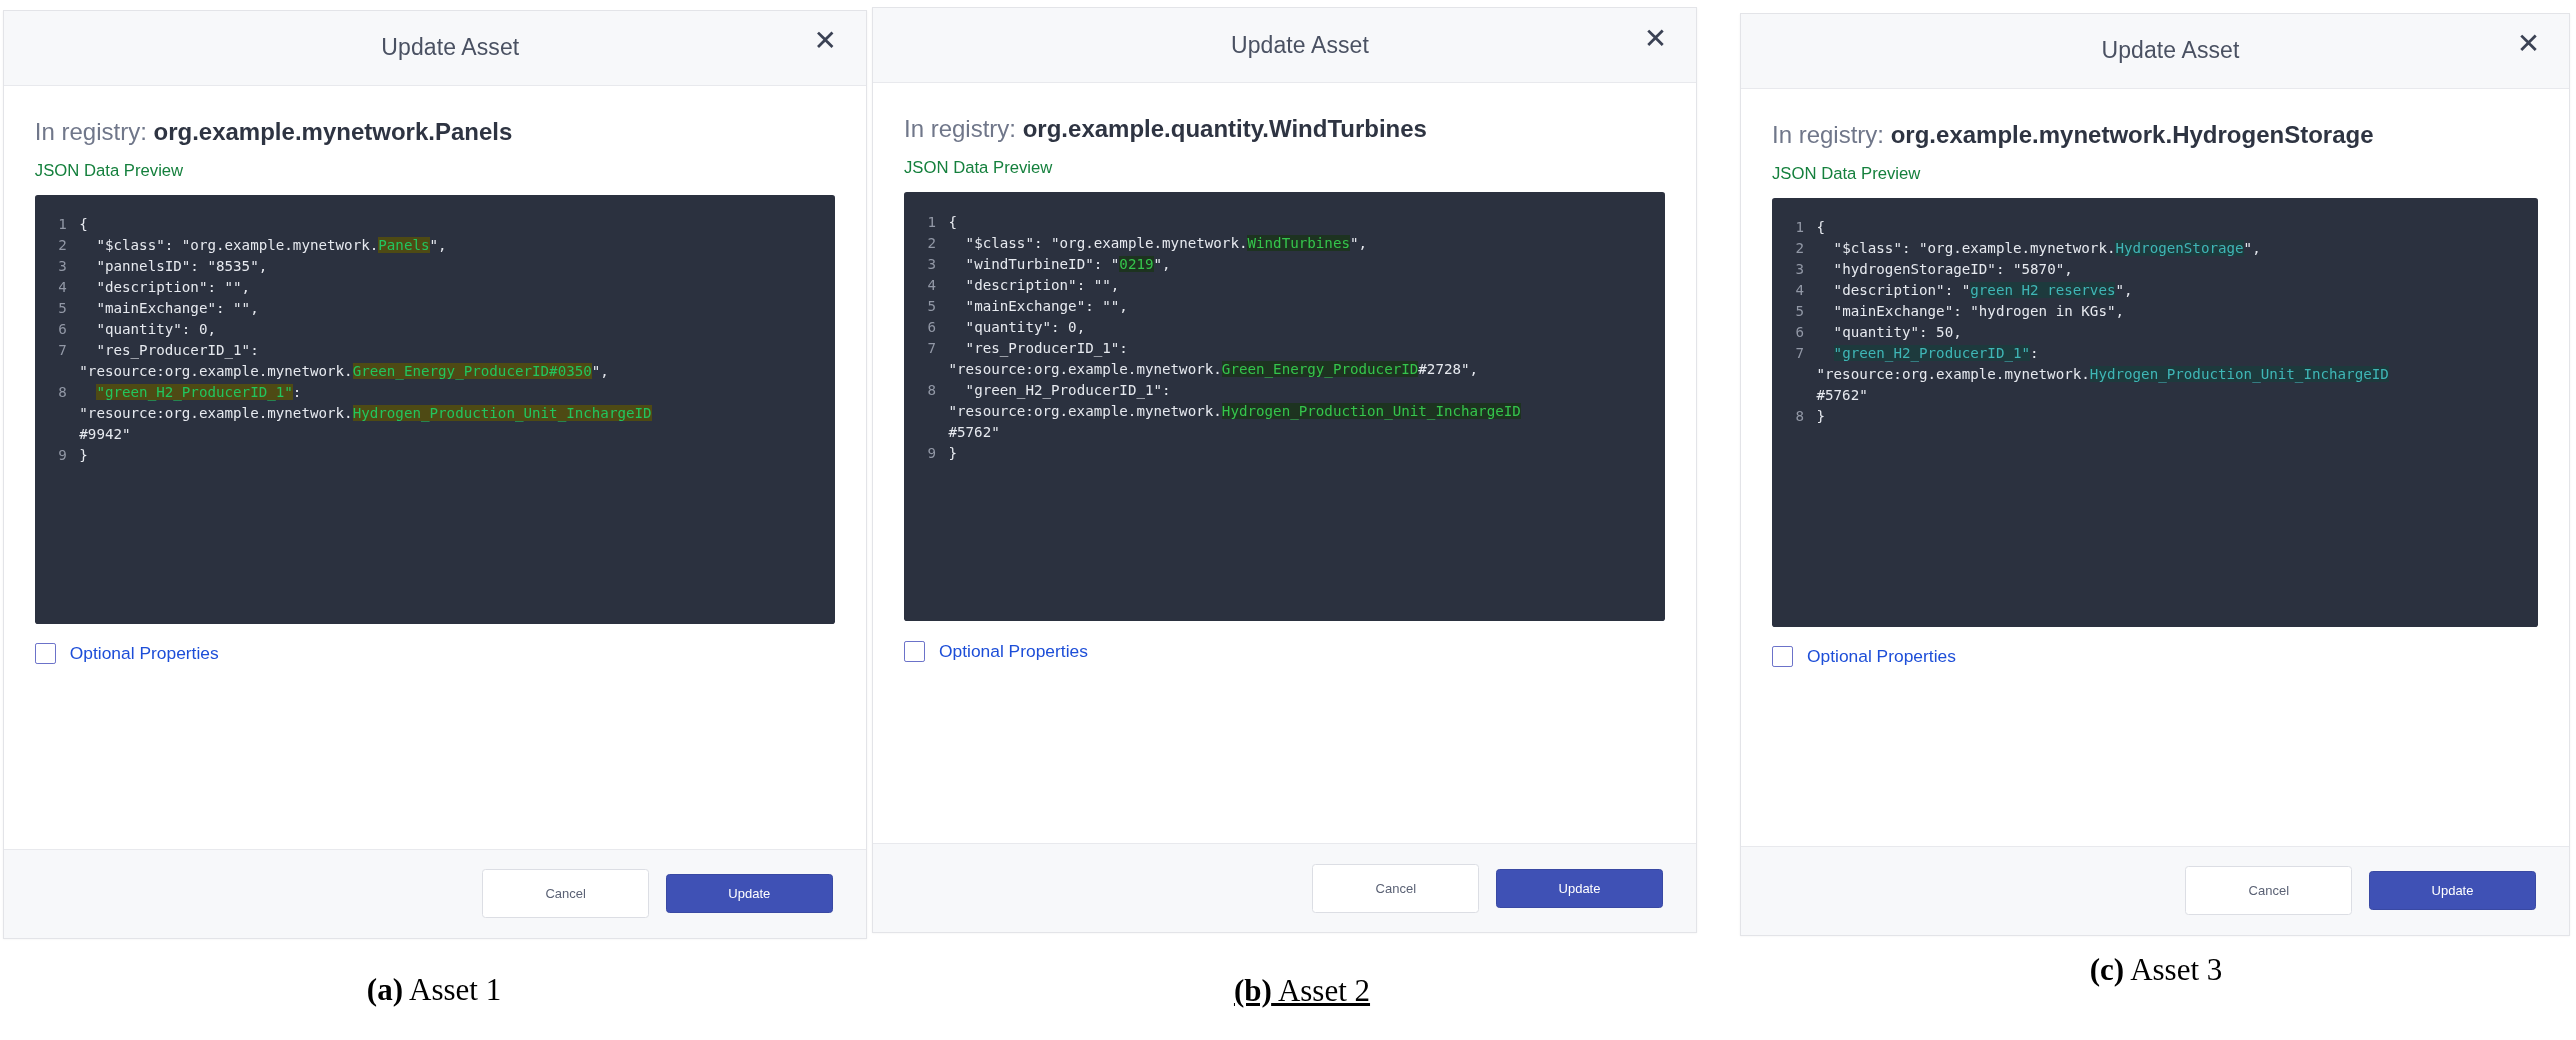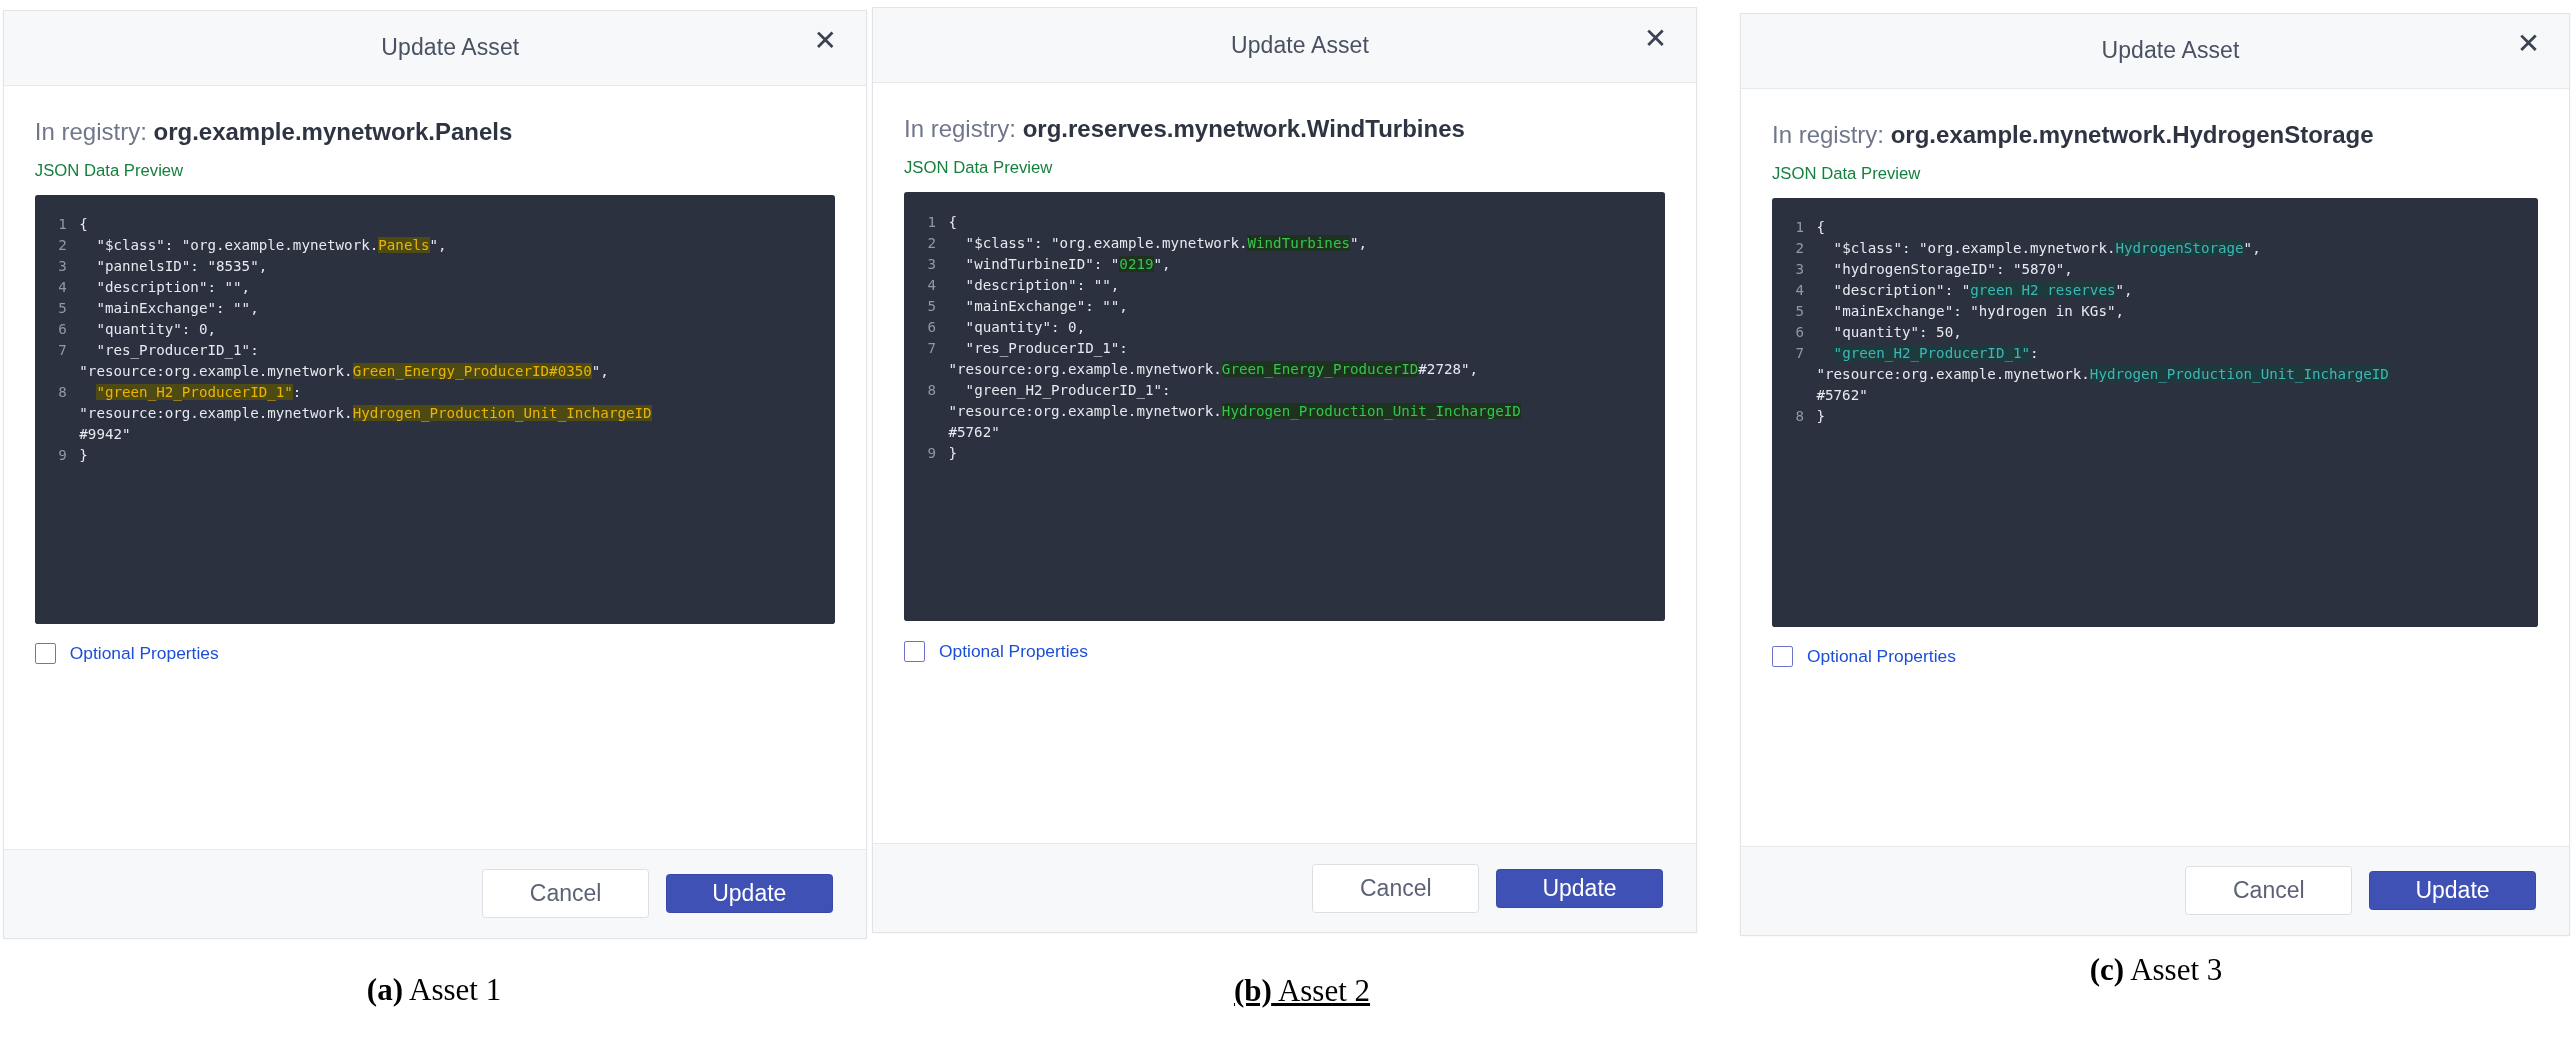--- a/index.html
+++ b/index.html
@@ -99,21 +99,21 @@
     padding-right: 12.5px;
     color: #9298a6;
     user-select: none;
     white-space: pre;
   }
   .code-text {
     flex: 1;
     white-space: pre-wrap;
     word-break: break-word;
   }
-  .hl-yellow { background: #4e4a14; color: #eab308; }
+  .hl-yellow { background: #4e4a14; color: #22c55e; }
   .hl-green  { background: #1d3320; color: #35c54c; }
   .hl-teal   { background: #1d3a3d; color: #3fb6b6; }
   .tok-plain { color: #e6e9ef; }
 
   
   .opt-row {
     display: flex;
     align-items: center;
     margin-top: 19.4px;
     gap: 14px;
@@ -136,21 +136,21 @@
     height: 89px;
     border-top: 0.7px solid #e8e9ed;
     background: #f7f8fa;
     display: flex;
     align-items: center;
     justify-content: flex-end;
     padding-right: 33px;
     gap: 16.7px;
   }
   .btn {
-    font-size: 23px;
+    font-size: 13px;
     border-radius: 3.5px;
     cursor: pointer;
     display: flex;
     align-items: center;
     justify-content: center;
     font-family: "Liberation Sans", sans-serif;
   }
   .btn-cancel {
     width: 167px; height: 49px;
     background: #ffffff;
@@ -242,21 +242,21 @@
     </div>
   </div>
 
   <div class="modal" style="left:872px; top:7px; width:825px; height:926px;">
     <div class="modal-header">
       <div class="modal-title">Update Asset</div>
       <div class="close-icon">✕</div>
     </div>
     <div class="modal-body">
       <div class="registry-line">
-        <span>In registry: </span><span class="registry-value">org.reserves.mynetwork.WindTurbines</span>
+        <span>In registry: </span><span class="registry-value">org.example.quantity.WindTurbines</span>
       </div>
       <div class="preview-label">JSON Data Preview</div>
       <div class="code-block">
           <div class="code-row">
             <span class="gutter">1</span>
             <span class="code-text"><span class="tok-plain">{</span></span>
           </div>
           <div class="code-row">
             <span class="gutter">2</span>
             <span class="code-text"><span class="tok-plain">  "$class": "org.example.mynetwork.</span><span class="hl-green">WindTurbines</span><span class="tok-plain">",</span></span>

